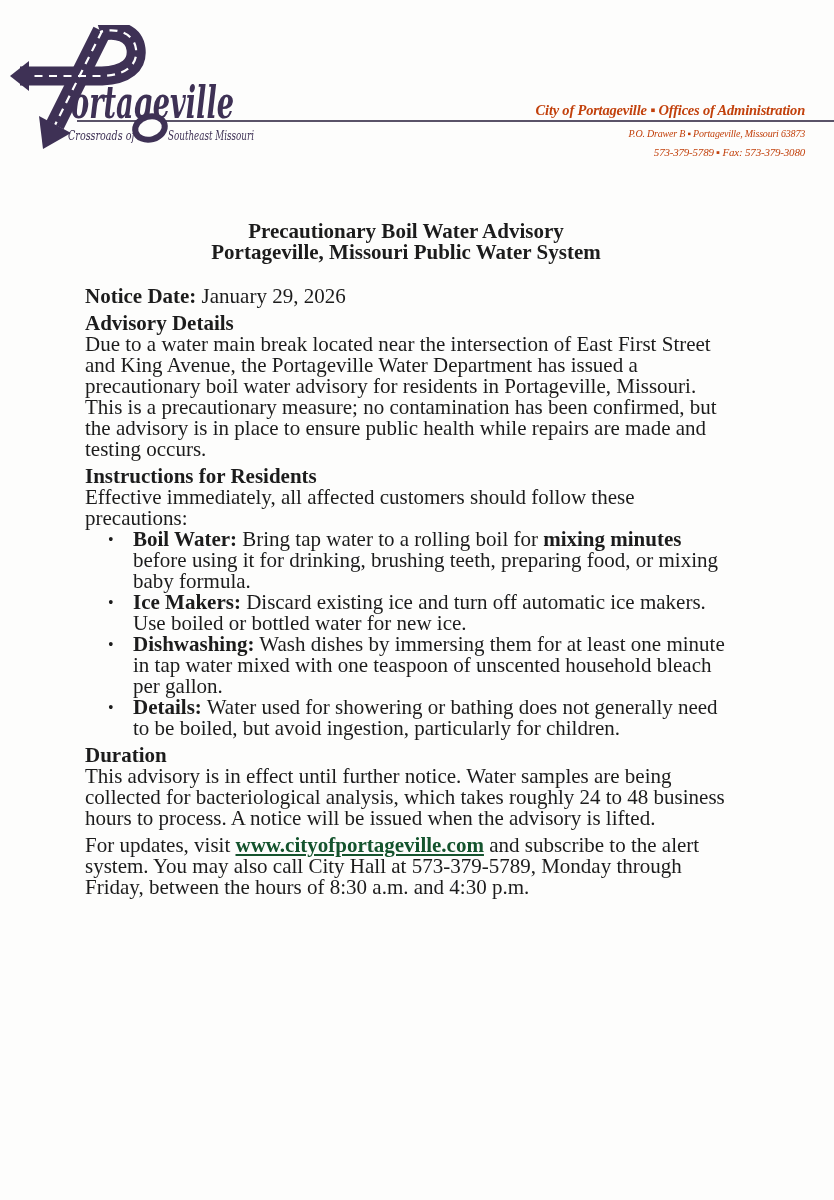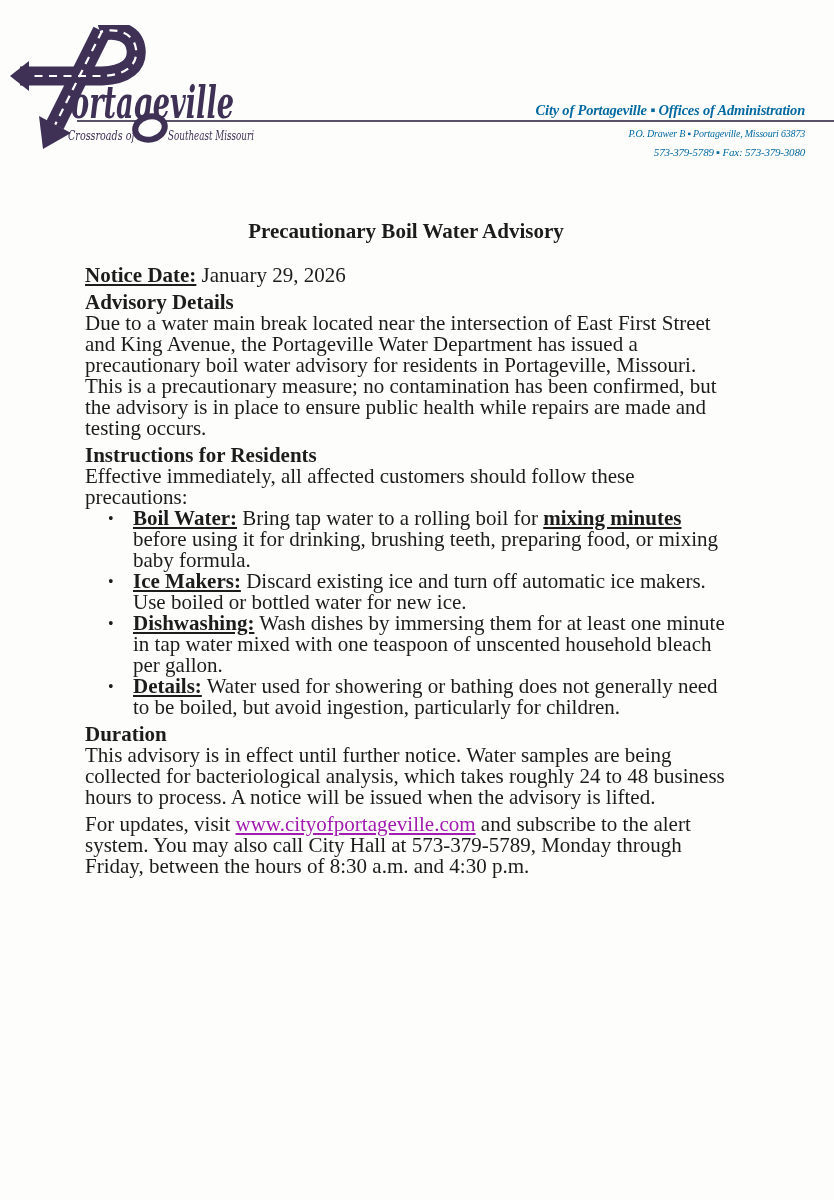--- a/index.html
+++ b/index.html
@@ -10,45 +10,45 @@
     color:#1c1c1c;
     overflow:hidden;
   }
   .page{position:absolute;inset:0;}
 
   
   .logo-svg{position:absolute;left:10px;top:25px;z-index:2;}
   .head-rule{position:absolute;top:120px;left:77px;right:0;height:2px;background:#5a5368;z-index:1;}
   .addr{
     position:absolute;top:102px;right:29px;text-align:right;z-index:2;
-    font-style:italic;color:#0369a1;letter-spacing:-0.2px;
+    font-style:italic;color:#c2410c;letter-spacing:-0.2px;
   }
   .addr .l1{font-weight:bold;font-size:14.5px;line-height:16px;}
   .addr .l2{font-size:10px;line-height:18px;margin-top:7px;}
   .addr .l3{font-size:11px;line-height:18px;}
 
   
   .doc{
     position:absolute;left:85px;top:221px;width:642px;
     font-size:21px;line-height:21px;
   }
   .doc p{margin:0;}
   .title{text-align:center;font-weight:bold;}
   .sect{margin-top:6px;}
   .notice-block{margin-top:23px;}
   .heading{font-weight:bold;}
-  b,.b{font-weight:bold;text-decoration:underline;}
+  b,.b{font-weight:bold;}
   ul{margin:0;padding:0 0 0 48px;list-style:none;}
   li{position:relative;}
   li::before{
     content:"\2022";
     position:absolute;left:-25px;top:0;
     font-size:16px;
   }
-  a.doclink{color:#a21caf;text-decoration:underline;cursor:pointer;}
+  a.doclink{color:#14532d;text-decoration:underline;cursor:pointer;font-weight:bold;}
 </style>
 </head>
 <body>
 
 <div class="page">
 
   <svg class="logo-svg" width="250" height="126" viewBox="0 0 250 126">
 
     <line x1="92" y1="6" x2="45" y2="100" stroke="#3e3155" stroke-width="19"></line>
 
@@ -73,20 +73,21 @@
   <div class="addr">
     <div class="l1">City of Portageville ▪ Offices of Administration</div>
     <div class="l2">P.O. Drawer B ▪ Portageville, Missouri 63873</div>
     <div class="l3">573-379-5789 ▪ Fax: 573-379-3080</div>
   </div>
 
   <div class="doc">
 
     <div class="title">
       <div>Precautionary Boil Water Advisory</div>
+      <div>Portageville, Missouri Public Water System</div>
     </div>
 
     <div class="notice-block">
       <p><span class="b">Notice Date:</span>
         <span>January 29, 2026</span></p>
     </div>
 
     <div class="sect">
       <p class="heading">Advisory Details</p>
       <p>Due to a water main break located near the intersection of East First Street and King Avenue, the Portageville Water Department has issued a precautionary boil water advisory for residents in Portageville, Missouri. This is a precautionary measure; no contamination has been confirmed, but the advisory is in place to ensure public health while repairs are made and testing occurs.</p>

